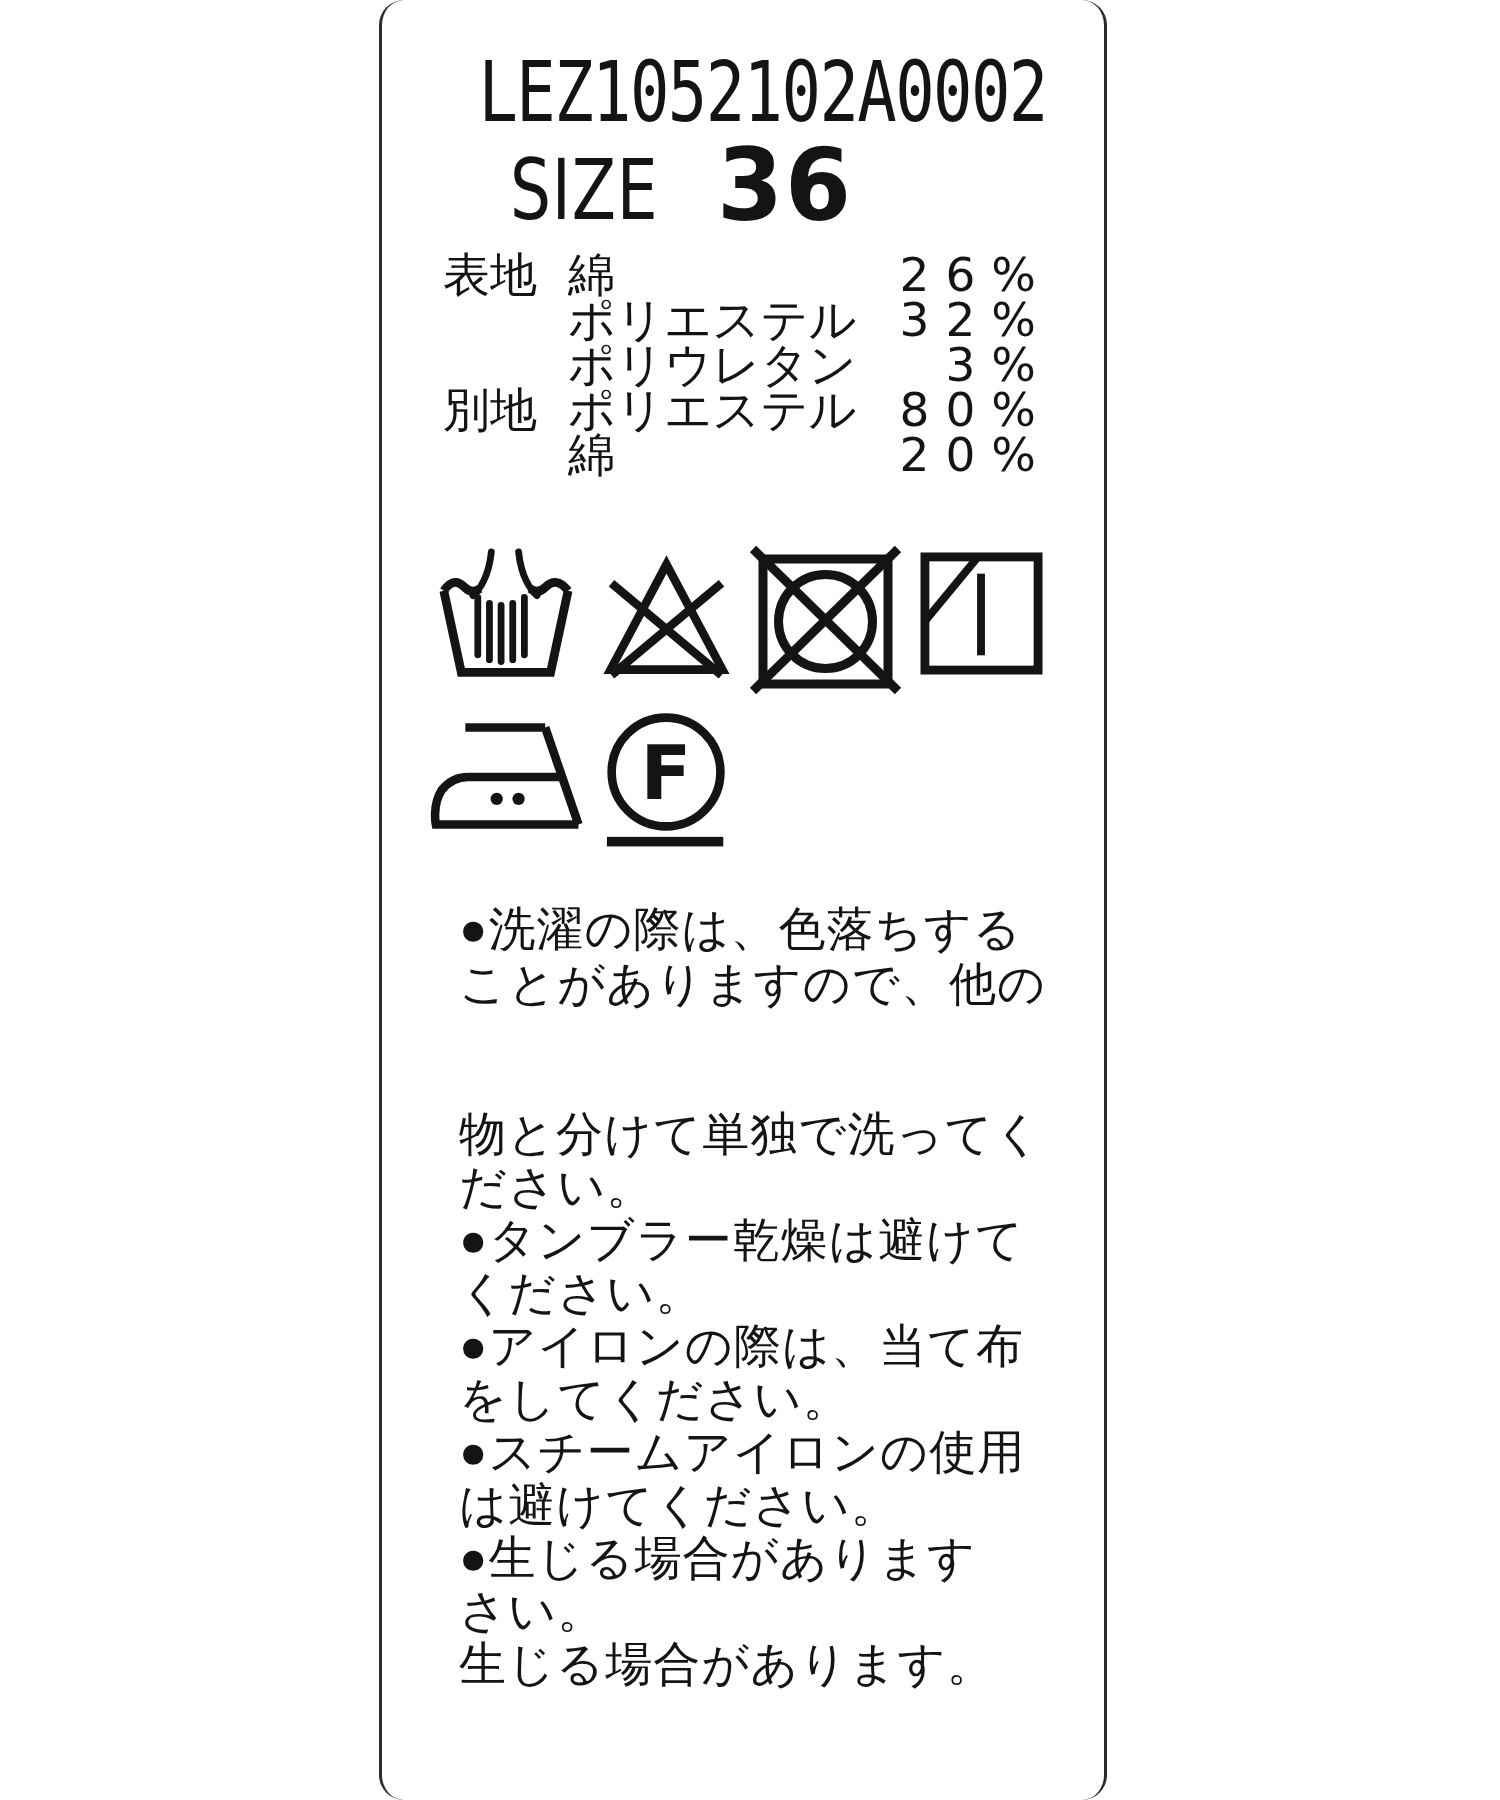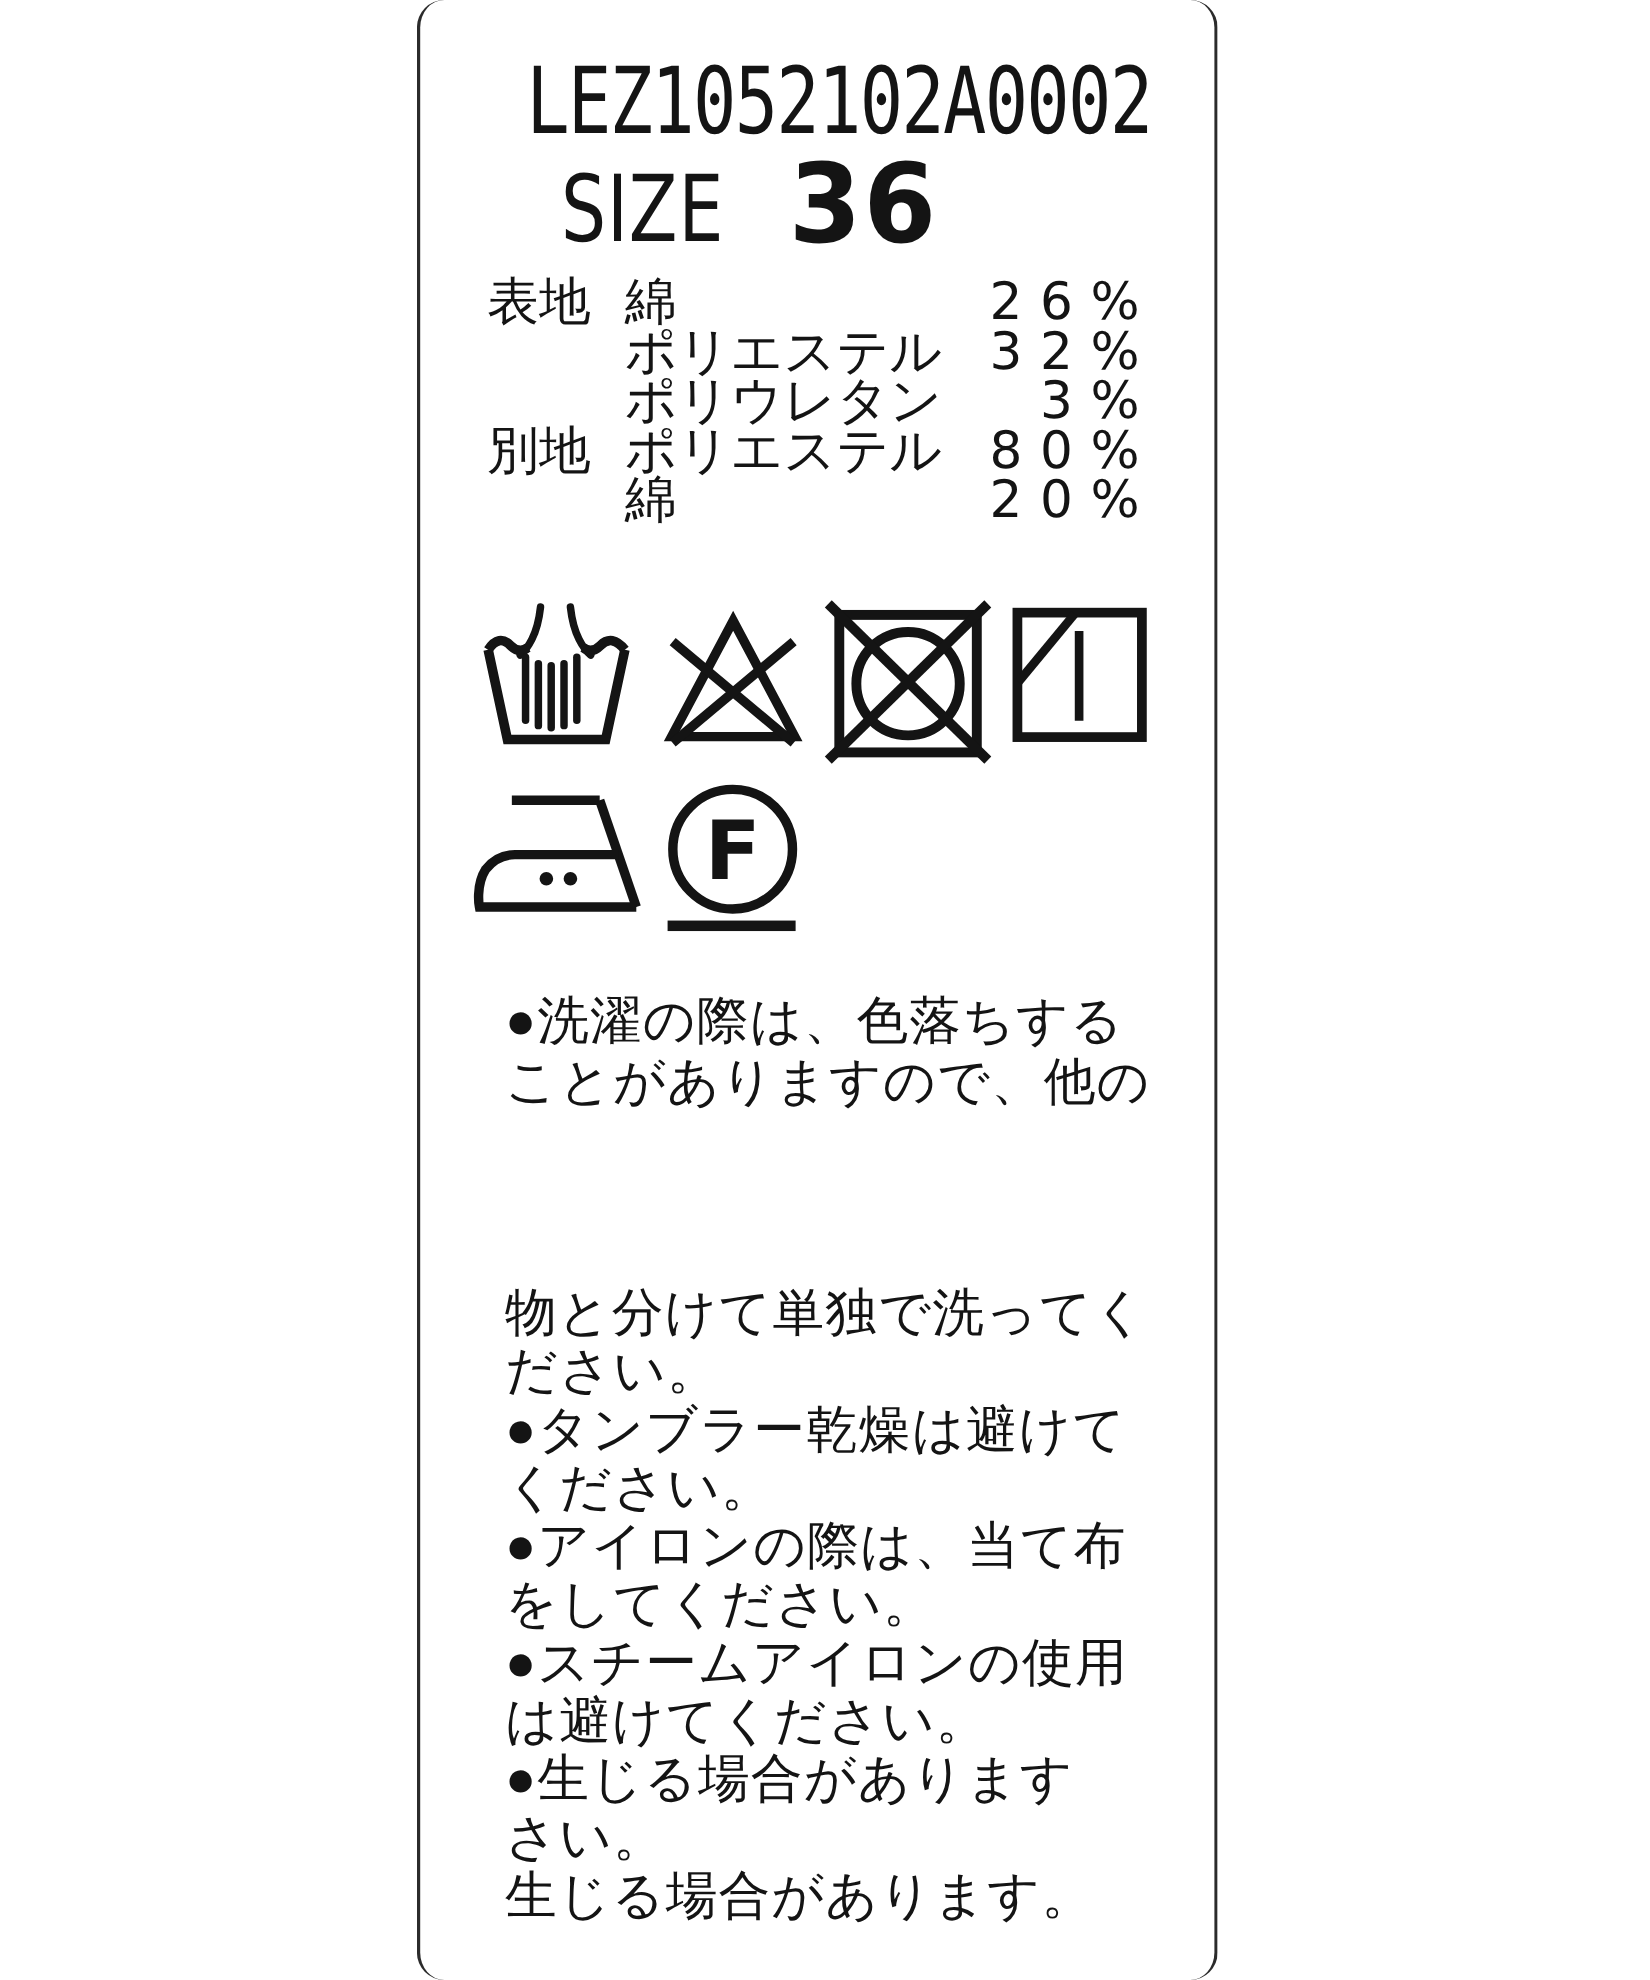--- a/index.html
+++ b/index.html
@@ -36,21 +36,21 @@
   .comp-mat{position:absolute;left:186px;top:0;white-space:nowrap;}
   .comp-pct{
     position:absolute;right:68px;top:0;white-space:nowrap;
     letter-spacing:16px;margin-right:-16px;
   }
   .sym{position:absolute;}
   .sym svg{display:block;}
   .notes{position:absolute;left:77px;right:20px;font-size:47px;letter-spacing:1px;font-family:Liberation Serif, serif;}
   .notes-1{top:902px;}
   .notes-1 .note-line{height:55px;line-height:55px;white-space:nowrap;}
-  .notes-2{top:1168px;}
+  .notes-2{top:1108px;}
   .notes-2 .note-line{height:53px;line-height:53px;white-space:nowrap;}
   svg .st{stroke:#141414;stroke-width:9;fill:none;}
   svg .fn{stroke:#141414;stroke-width:7;fill:none;stroke-linecap:round;}
   svg .fill{fill:#141414;stroke:none;}
 </style>
 </head>
 <body>
 
 <div class="label-strip">
 

